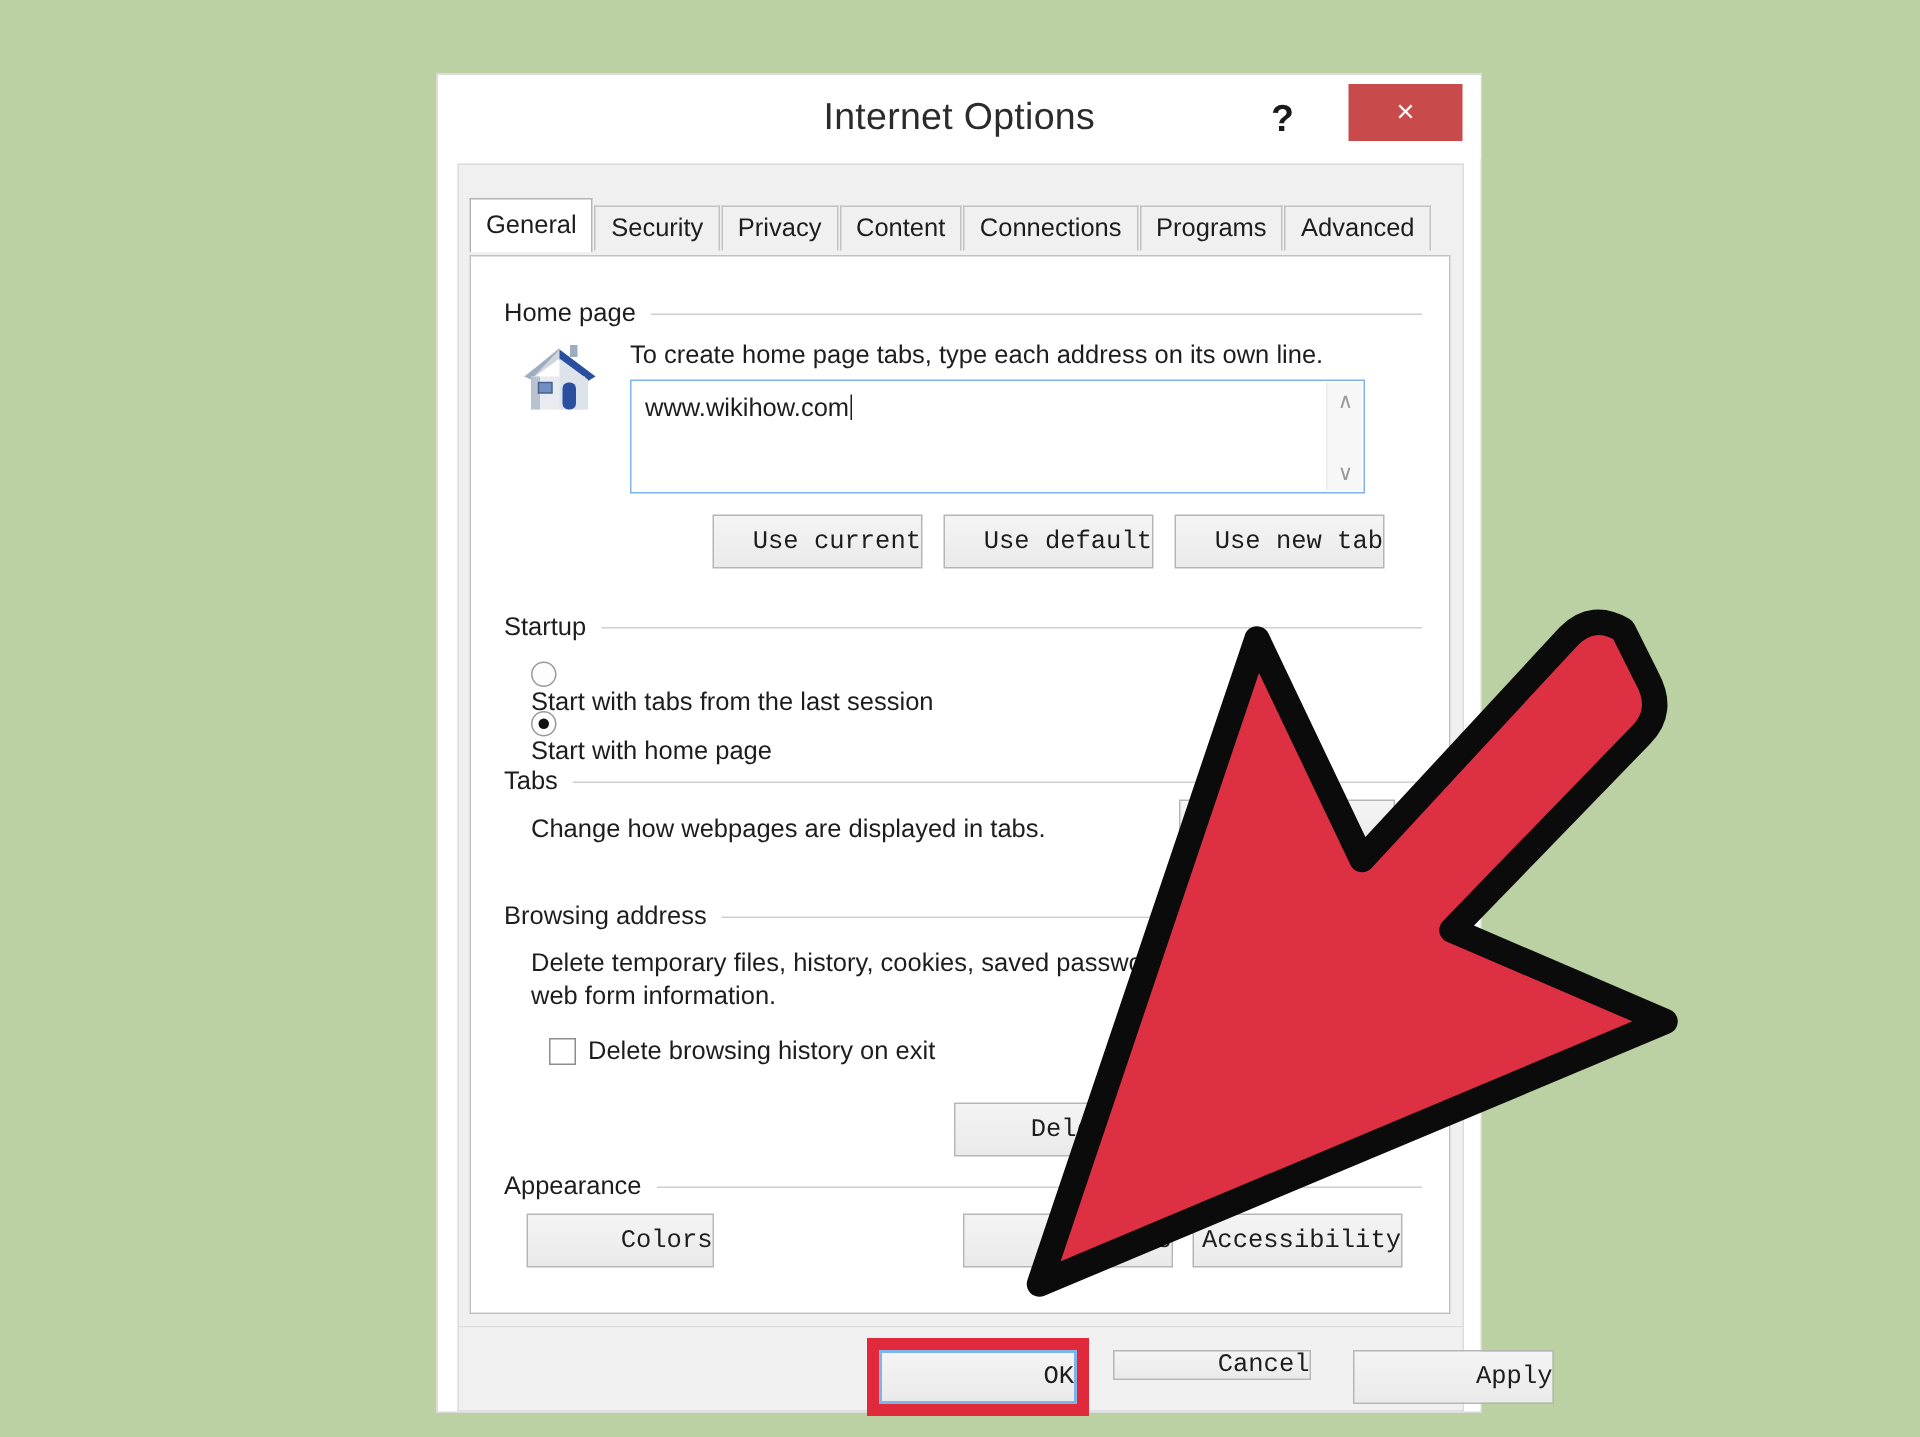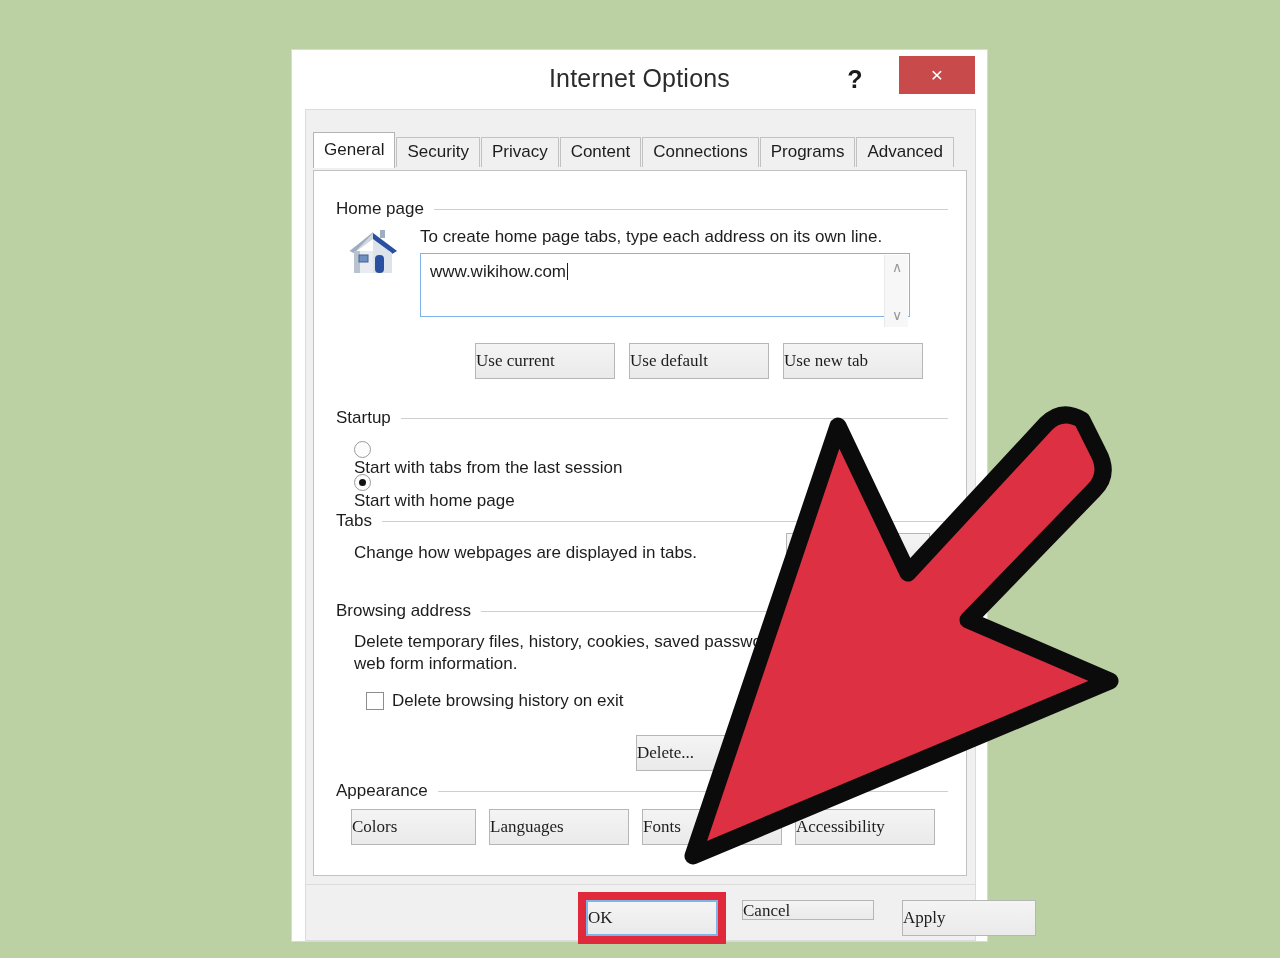--- a/index.html
+++ b/index.html
@@ -155,21 +155,21 @@
     left: 8px; top: 28px;
     width: 58px; height: 52px;
   }
   #home-desc {
     position: absolute;
     left: 84px; top: 28px;
   }
   #homepage-textarea {
     position: absolute;
     left: 84px; top: 54px;
-    width: 490px; height: 64px;
+    width: 490px; height: 76px;
     border: 1px solid #7eb4ea;
     background: #ffffff;
   }
   #homepage-value {
     position: absolute;
     left: 9px; top: 8px;
     font-size: 17px;
     color: #1d1d1d;
     font-family: "Liberation Sans", sans-serif;
     white-space: pre;
@@ -202,22 +202,22 @@
   #scroll-up { top: 2px; }
   #scroll-down { bottom: 2px; }
 
   
   .btn {
     background: linear-gradient(#f4f4f4, #eaeaea);
     border: 1px solid #b6b6b6;
     font-size: 17px;
     color: #1d1d1d;
     cursor: pointer;
-    text-align: left;
-    font-family: Liberation Serif, serif;
+    text-align: right;
+    font-family: Liberation Mono, monospace;
     padding: 0;
     white-space: nowrap;
   }
 
   #btn-use-current { position: absolute; left: 139px; top: 144px; width: 140px; height: 36px; }
   #btn-use-default { position: absolute; left: 293px; top: 144px; width: 140px; height: 36px; }
   #btn-use-new-tab { position: absolute; left: 447px; top: 144px; width: 140px; height: 36px; }
 
   
   #group-startup { top: 237px; }
@@ -427,21 +427,20 @@
 
         <button class="btn" id="btn-delete">Delete...</button>
       </div>
 
       <div class="group" id="group-appearance">
         <div class="group-header">
           <span>Appearance</span>
           <span class="rule"></span>
         </div>
         <button class="btn" id="btn-colors">Colors</button>
-        <button class="btn" id="btn-languages">Languages</button>
         <button class="btn" id="btn-fonts">Fonts</button>
         <button class="btn" id="btn-accessibility">Accessibility</button>
       </div>
 
     </div>
   </div>
 
   <div id="dialog-footer">
     <div id="ok-highlight">
       <button class="btn" id="btn-ok">OK</button>

